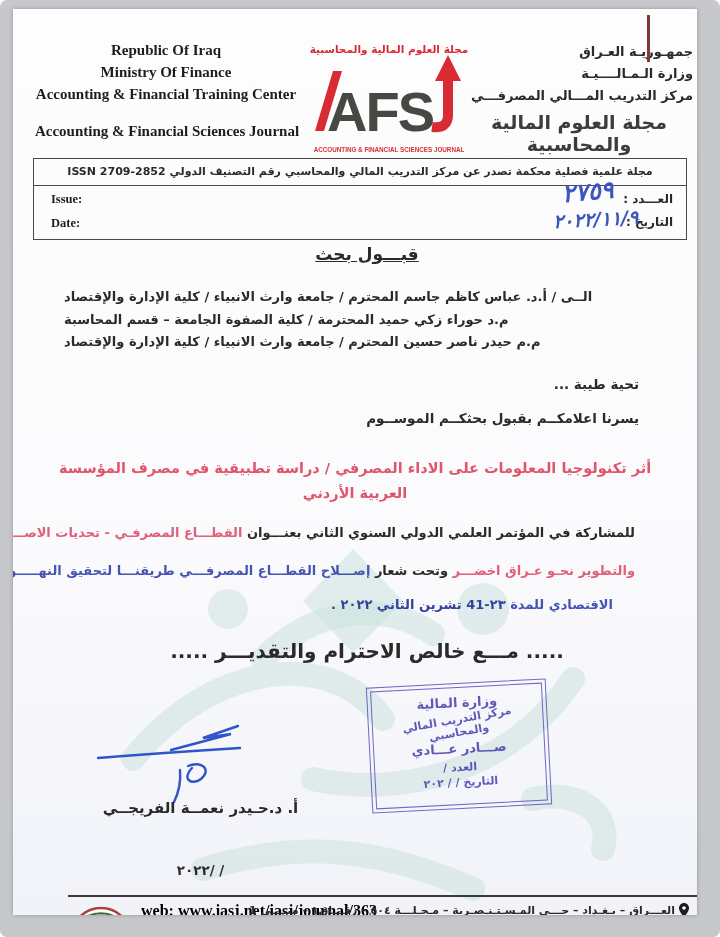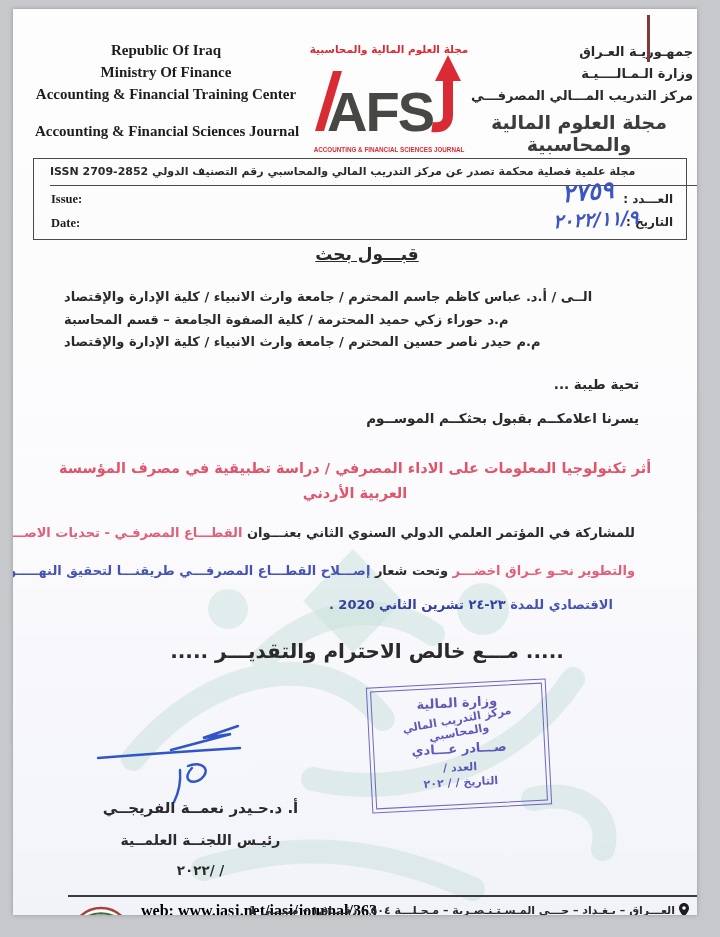--- a/index.html
+++ b/index.html
@@ -1,36 +1,36 @@
 <!DOCTYPE html>
 <html lang="ar"><head>
 <meta charset="utf-8">
 <style>
   html,body{margin:0;padding:0;}
   #canvas{position:relative;width:720px;height:937px;background:#c7c8cc;overflow:hidden;
-          font-family:"DejaVu Sans",sans-serif;}
+          font-family:"DejaVu Sans",sans-serif;border-radius:7px;}
   #page{position:absolute;left:13px;top:9px;width:684px;height:906px;overflow:hidden;
         background:linear-gradient(180deg,#fdfdfd 0%,#fbfbfd 55%,#f2f3f9 100%);
         box-shadow:0 0 4px rgba(0,0,0,.25);}
   .ar{font-family:"DejaVu Sans",sans-serif;font-weight:bold;color:#2a2a2a;}
   .en-serif{font-family:"Liberation Serif",serif;font-weight:bold;color:#1d1d1d;}
   .abs{position:absolute;}
 
   
   .hdr-left{left:14px;top:30px;width:278px;text-align:center;font-size:15px;line-height:22px;}
   .hdr-journal{left:8px;top:114px;width:292px;text-align:center;font-size:15px;}
   .hdr-right{left:452px;top:32px;width:228px;text-align:right;font-size:13px;line-height:22px;}
   .hdr-callig{left:452px;top:102px;width:228px;text-align:center;font-size:19px;color:#3c3c3c;
               letter-spacing:-1px;}
   .red-tick{left:634px;top:6px;width:3px;height:47px;background:#7d3a36;}
 
   
   .issn-box{left:20px;top:149px;width:652px;height:80px;border:1.4px solid #4a4a4a;}
-  .issn-line{position:absolute;left:16px;top:0;width:100%;height:27px;border-bottom:1.4px solid #4a4a4a;
-             text-align:left;font-size:11px;padding-top:6px;box-sizing:border-box;direction:rtl;}
+  .issn-line{position:absolute;left:0;top:0;width:100%;height:27px;border-bottom:1.4px solid #4a4a4a;
+             text-align:center;font-size:11px;padding-top:6px;box-sizing:border-box;direction:rtl;}
   .lbl-issue-en{position:absolute;left:17px;top:33px;font-size:12.5px;}
   .lbl-date-en{position:absolute;left:17px;top:57px;font-size:12.5px;}
   .lbl-issue-ar{position:absolute;right:13px;top:33px;font-size:12px;direction:rtl;}
   .lbl-date-ar{position:absolute;right:13px;top:56px;font-size:12px;direction:rtl;}
   .hand{color:#3c55c0;font-style:italic;font-weight:bold;direction:ltr;}
   .hand-issue{position:absolute;right:72px;top:19px;font-size:24px;letter-spacing:7px;transform:rotate(-5deg);}
   .hand-date{position:absolute;right:48px;top:49px;font-size:19px;letter-spacing:2px;transform:rotate(-3deg);}
 
   .subject{left:0;top:235px;width:100%;text-align:center;font-size:17px;text-decoration:underline;
            letter-spacing:1px;direction:rtl;margin-left:12px;}
@@ -136,42 +136,41 @@
         <div>م.م حيدر ناصر حسين المحترم / جامعة وارث الانبياء / كلية الإدارة والإقتصاد</div>
       </div>
 
     <div class="abs ar greeting">تحية طيبة ...</div>
     <div class="abs ar intro">يسرنا اعلامكــم بقبول بحثكــم الموســوم</div>
 
     <div class="abs ar research-title">أثر تكنولوجيا المعلومات على الاداء المصرفي / دراسة تطبيقية في مصرف المؤسسة العربية الأردني</div>
 
     <div class="abs ar conf-line conf-1"><span class="c-black">للمشاركة  في المؤتمر العلمي الدولي السنوي الثاني بعنـــوان  </span><span class="c-pink">القطـــاع المصرفـي - تحديات الاصـــلاح</span></div>
     <div class="abs ar conf-line conf-2"><span class="c-pink">والتطوير نحـو عـراق اخضـــر </span><span class="c-black">وتحت شعار </span><span class="c-blue">إصـــلاح القطـــاع المصرفـــي طريقنـــا  لتحقيق النهـــــوض</span></div>
-    <div class="abs ar conf-line conf-3"><span class="c-blue">الاقتصادي للمدة </span><span class="c-navy">٢٣-٢٤ تشرين الثاني 2020 .</span></div>
+    <div class="abs ar conf-line conf-3"><span class="c-blue">الاقتصادي للمدة </span><span class="c-navy">٢٣-41 تشرين الثاني ٢٠٢٢ .</span></div>
 
     <div class="abs ar closing">..... مـــع خالص الاحترام  والتقديـــر .....</div>
 
     <div class="abs ar stamp">
       <div class="stamp-l1">وزارة المالية</div>
       <div class="stamp-l2">مركز التدريب المالي والمحاسبي</div>
       <div class="stamp-l3">صـــادر عـــادي</div>
       <div class="stamp-l4">العدد /</div>
       <div class="stamp-l5">التاريخ   /    /   ٢٠٢</div>
     </div>
 
     <svg class="abs" style="left:75px;top:705px;" width="210" height="90" viewBox="0 0 210 90">
       <g fill="none" stroke="#2f55c9" stroke-width="2.4" stroke-linecap="round">
         <path d="M150,12 l-35,12 28,-4 -60,16"></path>
         <path d="M10,44 C60,40 120,36 152,34"></path>
         <path d="M100,52 c14,-6 24,4 13,13 c-9,7 -20,0 -9,-11"></path>
         <path d="M92,56 c1,12 -2,24 -6,32"></path>
       </g>
     </svg>
     <div class="abs ar sig-name">أ. د.حـيدر نعمــة الفريجــي</div>
-    <div class="abs ar sig-title">رئيـس اللجنــة العلمــية</div>
     <div class="abs ar sig-date">٢٠٢٢/      /</div>
 
     <div class="abs footer-rule"></div>
     <svg class="abs" style="left:55px;top:893px;" width="66" height="66" viewBox="0 0 66 66">
       <circle cx="33" cy="36" r="30" fill="#fcfcfc" stroke="#a8403c" stroke-width="2.5"></circle>
       <circle cx="33" cy="36" r="23" fill="none" stroke="#6b6b6b" stroke-width="1"></circle>
       <path d="M10,22 A30,30 0 0 1 56,22" fill="none" stroke="#3f6b3f" stroke-width="2"></path>
     </svg>
     <div class="abs footer-web">web: www.iasj.net/iasj/journal/363</div>
     <div class="abs ar footer-addr">

